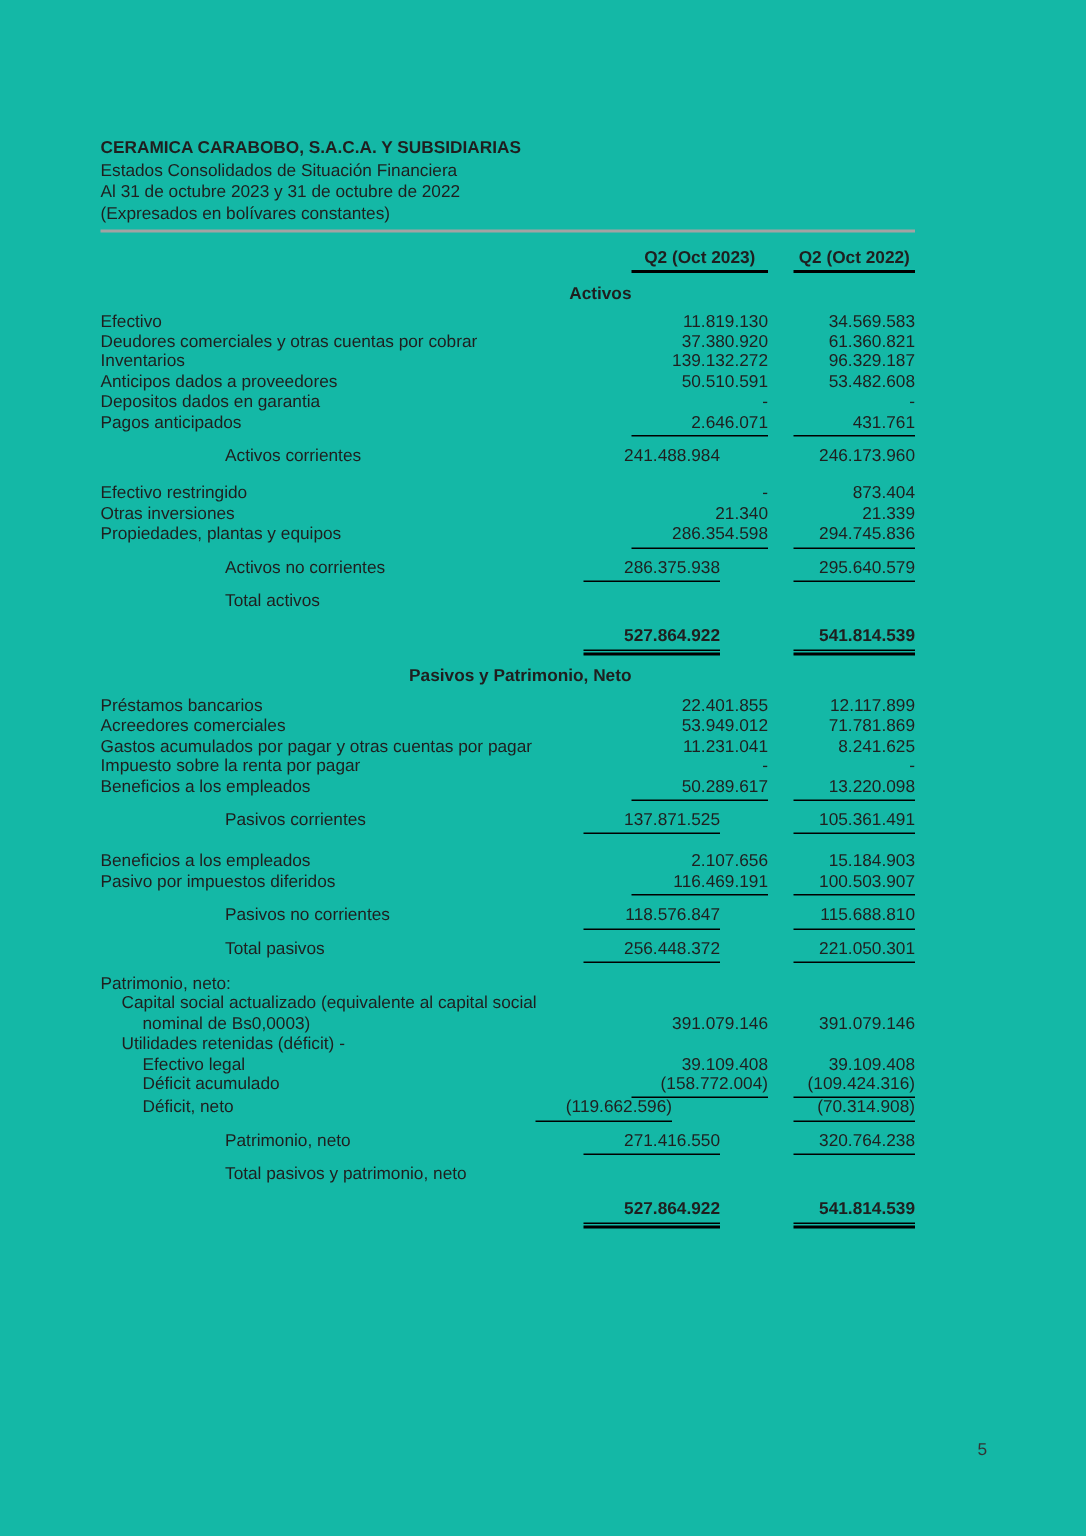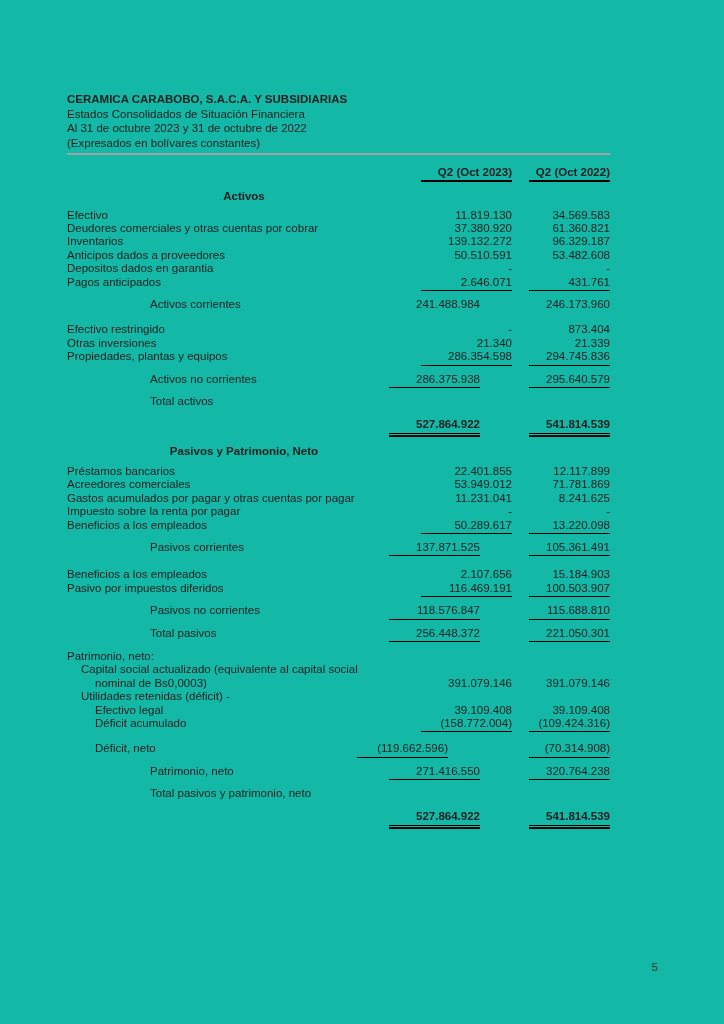--- a/index.html
+++ b/index.html
@@ -23,37 +23,37 @@
   
   .row { display: flex; }
   .lbl { flex: 1; min-width: 0; }
   .v   { text-align: right; }
   .v1  { width: 91px; }
   .cg  { width: 17px; }
   .v2  { width: 81px; }
 
   
   .colheads { margin-top: 11px; }
-  .ch { font-weight: bold; text-align: right; border-bottom: 2px solid #000; padding-bottom: 1px; }
+  .ch { font-weight: bold; text-align: center; border-bottom: 2px solid #000; padding-bottom: 1px; }
 
   
   .sec { margin: 8px 0 5px 0; }
-  .sec .lbl { text-align: center; font-weight: bold; }
+  .sec .lbl { text-align: right; font-weight: bold; }
   .sec.big-gap { margin-top: 11px; margin-bottom: 7px; }
 
   
   .sub .lbl  { padding-left: 83px; }
   .ind1 .lbl { padding-left: 14px; }
   .ind2 .lbl { padding-left: 28px; }
 
   
   .sub  { margin-top: 7px; gap: 16px; }
   .gap-b { margin-bottom: 12px; }
   .mt8 { margin-top: 8px; }
-  .mt7 { margin-top: 10px; gap: 32px; }
+  .mt7 { margin-top: 0; gap: 32px; }
 
   
   .ru .v1, .ru .v2 { border-bottom: 1.5px solid #000; padding-bottom: 1px; }
   .ru2 .v1, .ru2 .v2 { border-bottom: 1.5px solid #000; padding-bottom: 1px; position: relative; }
   .ru2 .v1::after, .ru2 .v2::after {
     content: ""; position: absolute; left: 0; right: 0; bottom: -4px; height: 1.5px; background: #000;
   }
   .ru2 { margin-bottom: 5px; }
 
   

